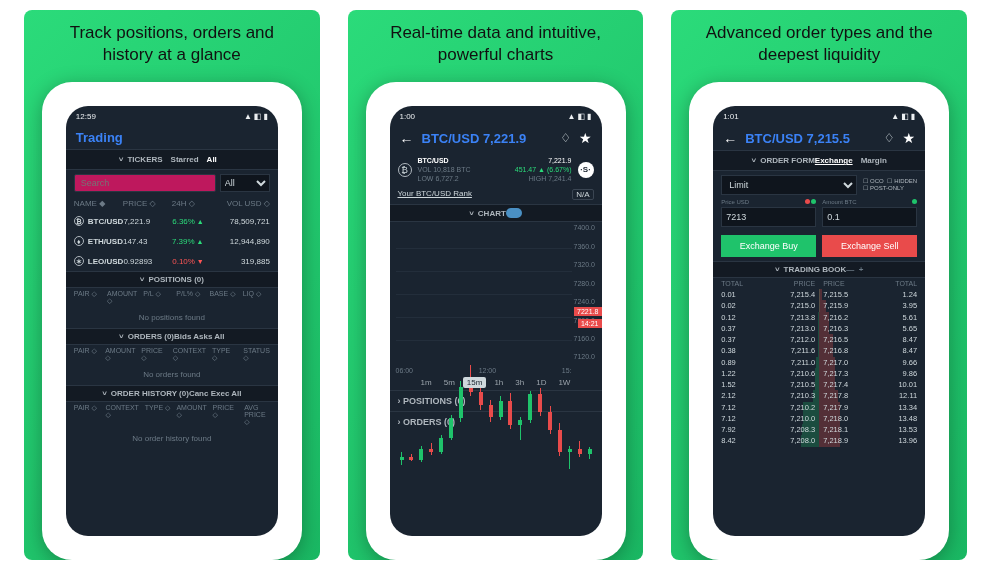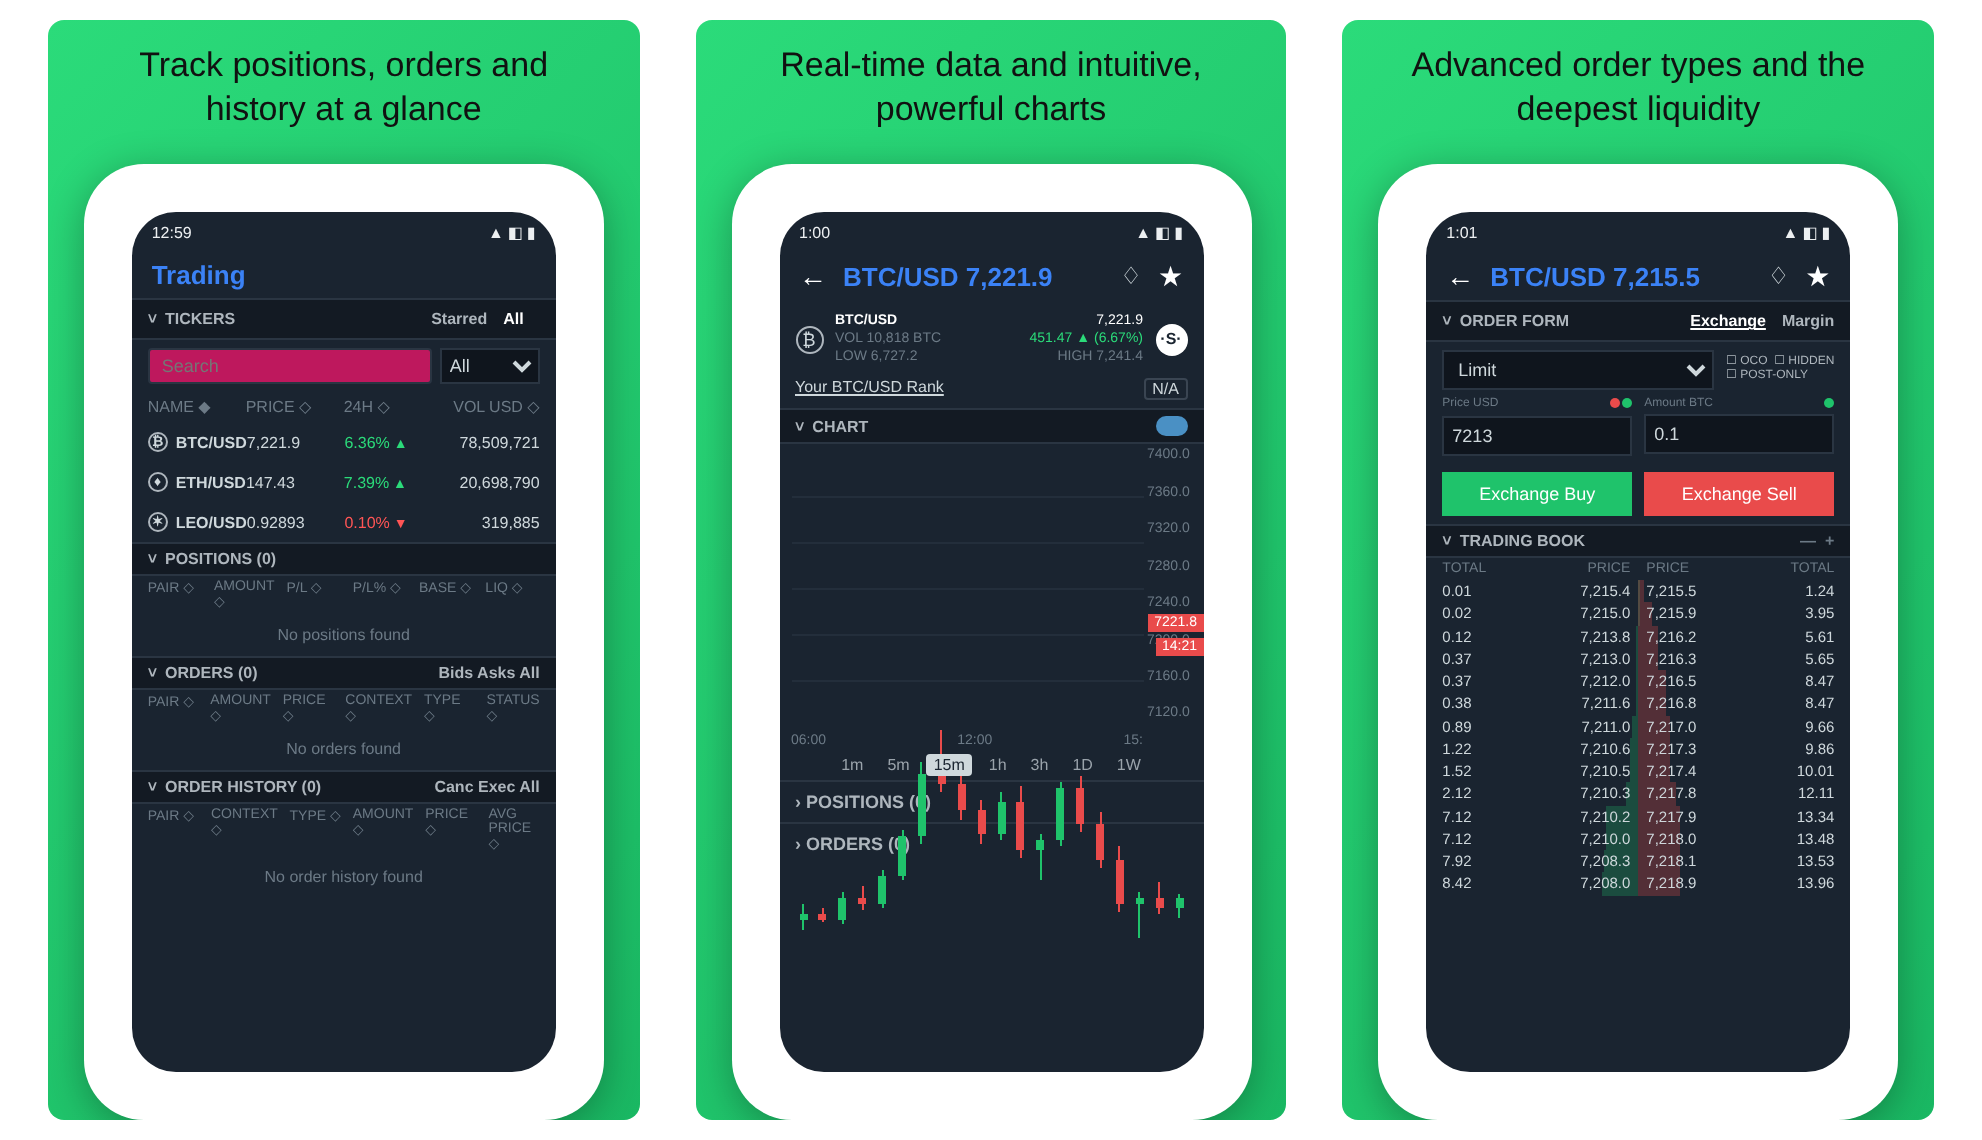--- a/index.html
+++ b/index.html
@@ -9,21 +9,21 @@
   .phone { width: 260px; height: 500px; background: #fff; border-radius: 30px; padding: 24px; box-shadow: 0 4px 20px rgba(0,0,0,0.3); position: relative; }
   .phone-inner { width: 100%; height: 100%; background: #1a2430; border-radius: 22px; overflow: hidden; display: flex; flex-direction: column; color: #cfd8dc; font-size: 9px; }
   .notch { position: absolute; top: 8px; left: 50%; transform: translateX(-50%); width: 100px; height: 16px; background: #fff; border-radius: 0 0 12px 12px; z-index: 5; }
   .statusbar { height: 20px; display: flex; justify-content: space-between; align-items: center; padding: 0 10px; font-size: 8px; color: #eceff1; }
   .statusbar .right span { margin-left: 2px; }
   .titlebar { display: flex; align-items: center; padding: 4px 10px; gap: 8px; }
   .titlebar .title { font-weight: 700; font-size: 13px; color: #3b82f6; flex: 1; }
   .icon-arrow-left::before { content: "←"; font-size: 14px; color: #fff; }
   .icon-bell::before { content: "♢"; font-size: 12px; color: #cfd8dc; }
   .icon-star::before { content: "★"; font-size: 14px; color: #fff; }
-  .section-header { background: #131a23; padding: 3px 8px; font-size: 8px; font-weight: 600; color: #aeb6bd; display: flex; align-items: center; justify-content: space-between; border-top: 1px solid #2a3542; border-bottom: 1px solid #2a3542; }
+  .section-header { background: #131a23; padding: 3px 8px; font-size: 8px; font-weight: 600; color: #aeb6bd; display: flex; align-items: center; justify-content: center; border-top: 1px solid #2a3542; border-bottom: 1px solid #2a3542; }
   .section-header .chev::before { content: "˅"; margin-right: 4px; }
   .muted { color: #6c7a86; }
   .green { color: #2bdb7a; }
   .red { color: #f55; }
   .up::after { content: " ▲"; font-size: 7px; }
   .down::after { content: " ▼"; font-size: 7px; }
 
   
   .filters { display: flex; justify-content: flex-end; gap: 8px; padding: 2px 8px; font-size: 8px; color: #aeb6bd; }
   .search-row { display: flex; padding: 4px 8px; gap: 4px; }
@@ -127,21 +127,21 @@
           <div class="trow">
        <span class="c c1"><span class="crypto-ico">₿</span>BTC/USD</span>
        <span class="c">7,221.9</span>
        <span class="c green up">6.36%</span>
        <span class="c" style="text-align:right">78,509,721</span>
      </div>
           <div class="trow">
        <span class="c c1"><span class="crypto-ico">♦</span>ETH/USD</span>
        <span class="c">147.43</span>
        <span class="c green up">7.39%</span>
-       <span class="c" style="text-align:right">20,698,790</span>
+       <span class="c" style="text-align:right">12,944,890</span>
      </div>
           <div class="trow">
        <span class="c c1"><span class="crypto-ico">✶</span>LEO/USD</span>
        <span class="c">0.92893</span>
        <span class="c red down">0.10%</span>
        <span class="c" style="text-align:right">319,885</span>
      </div>
         </div>
 
       <div class="section-header">

